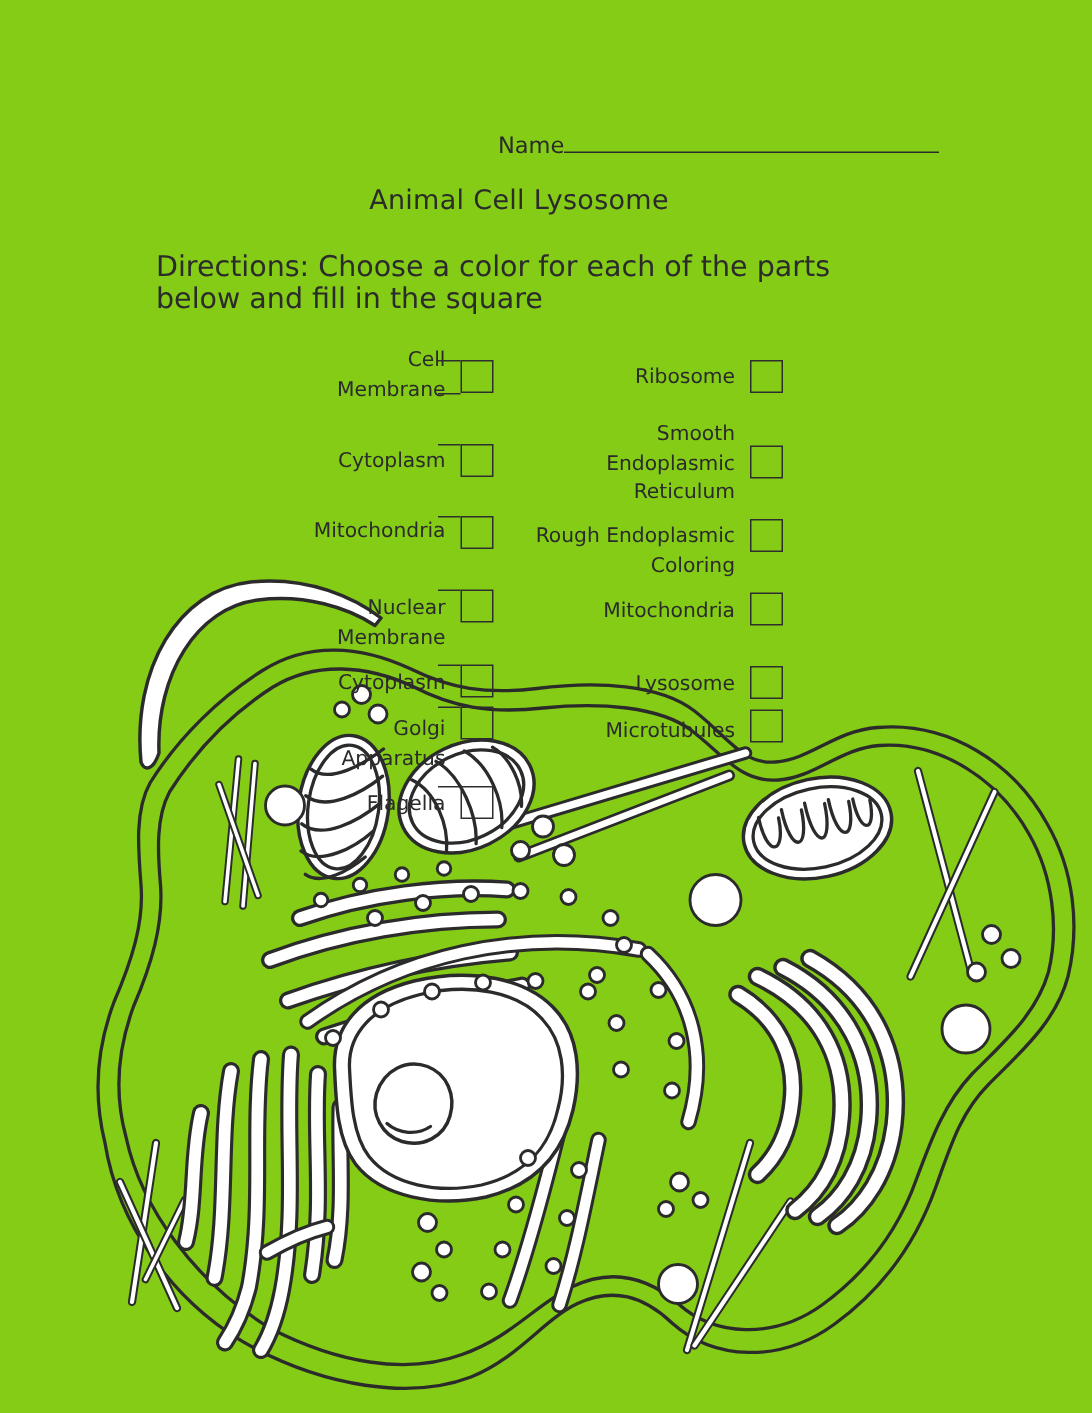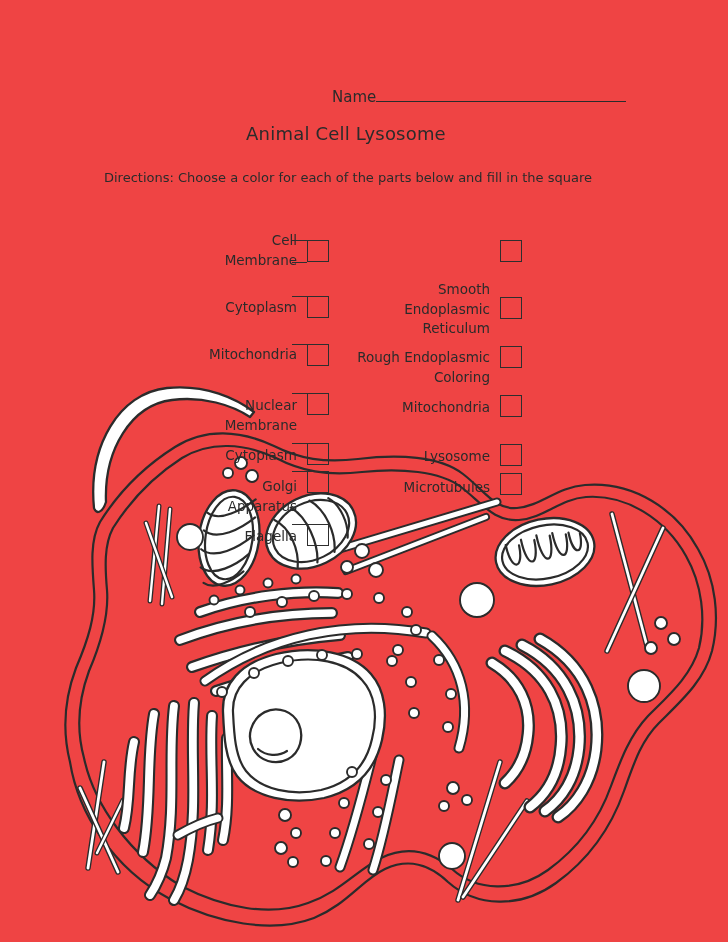--- a/index.html
+++ b/index.html
@@ -1,26 +1,26 @@
 <!DOCTYPE html>
 <html><head>
 <meta charset="utf-8">
 <style>
   html,body { margin:0; padding:0; background:#fff; }
   #page {
-    position:relative; width:728px; height:942px; background:#ef4444;
+    position:relative; width:728px; height:942px; background:#84cc16;
     font-family:"DejaVu Sans", sans-serif; color:#2b2b2b; overflow:hidden;
   }
   #cell-art { position:absolute; left:0; top:0; z-index:0; }
   .overlay { position:absolute; z-index:2; }
   .name-row { left:332px; top:86px; font-size:15px; }
   .nline { display:inline-block; width:250px; height:15px;
            border-bottom:1.9px solid #2b2b2b; vertical-align:baseline; }
   .title { left:0; top:123px; width:692px; text-align:center; font-size:18px; letter-spacing:.2px; }
-  .directions { left:104px; top:168px; width:500px; font-size:13px; line-height:20.5px; }
+  .directions { left:104px; top:168px; width:500px; font-size:19px; line-height:20.5px; }
   .lbl { position:absolute; z-index:2; width:210px; text-align:right;
          font-size:13.5px; line-height:19.5px; white-space:pre-line; }
   .lcol { left:87px; }   
   .rcol { left:280px; }  
   .sq { position:absolute; z-index:2; width:20px; height:20px;
         border:1.8px solid #2e2e2e; background:transparent; }
   .dash { position:absolute; z-index:2; width:15px; height:0;
           border-top:1.8px solid #2e2e2e; }
   
   .s  { stroke:#2b2b2b; fill:none; stroke-width:2.2; stroke-linecap:round; stroke-linejoin:round; }
@@ -250,20 +250,21 @@
 
   <div class="lbl lcol" style="top:477px">Golgi
 Apparatus</div>
   <div class="sq" style="left:307px; top:471px"></div>
   <div class="dash" style="left:292px; top:471px"></div>
 
   <div class="lbl lcol" style="top:527px">Flagella</div>
   <div class="sq" style="left:307px; top:524px"></div>
   <div class="dash" style="left:292px; top:524px"></div>
 
+  <div class="lbl rcol" style="top:242px">Ribosome</div>
   <div class="sq" style="left:500px; top:240px"></div>
 
   <div class="lbl rcol" style="top:280px">Smooth
 Endoplasmic
 Reticulum</div>
   <div class="sq" style="left:500px; top:297px"></div>
 
   <div class="lbl rcol" style="top:348px">Rough Endoplasmic
 Coloring</div>
   <div class="sq" style="left:500px; top:346px"></div>

